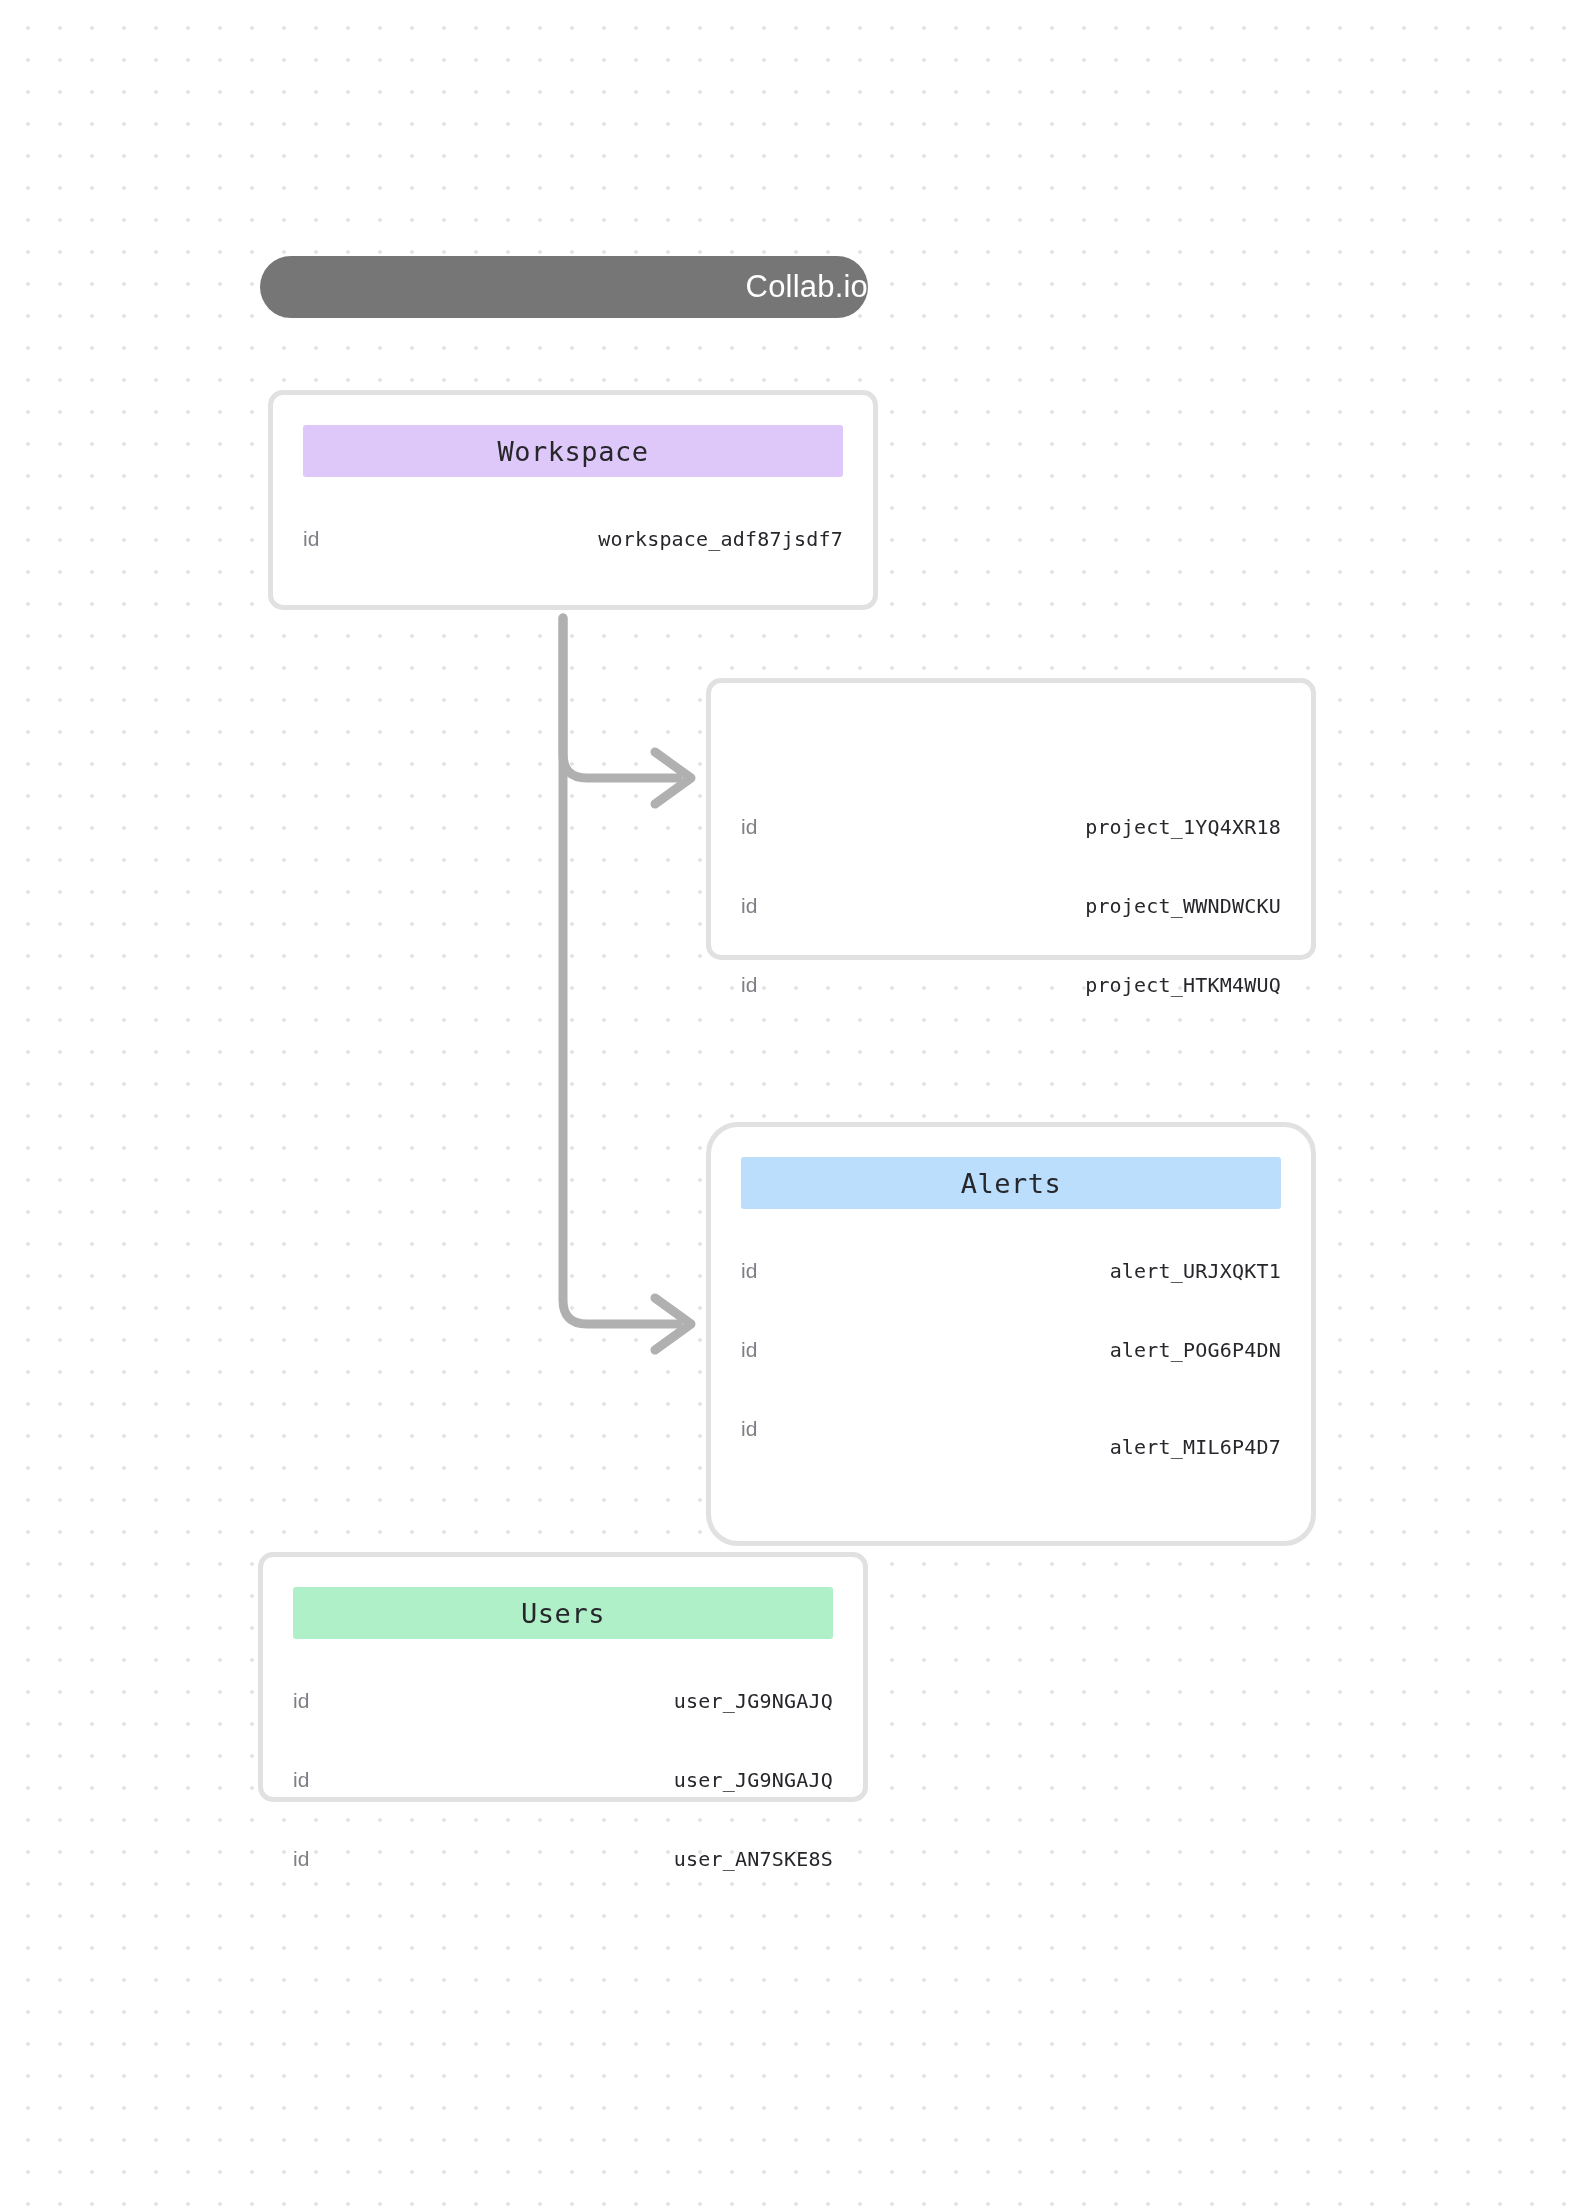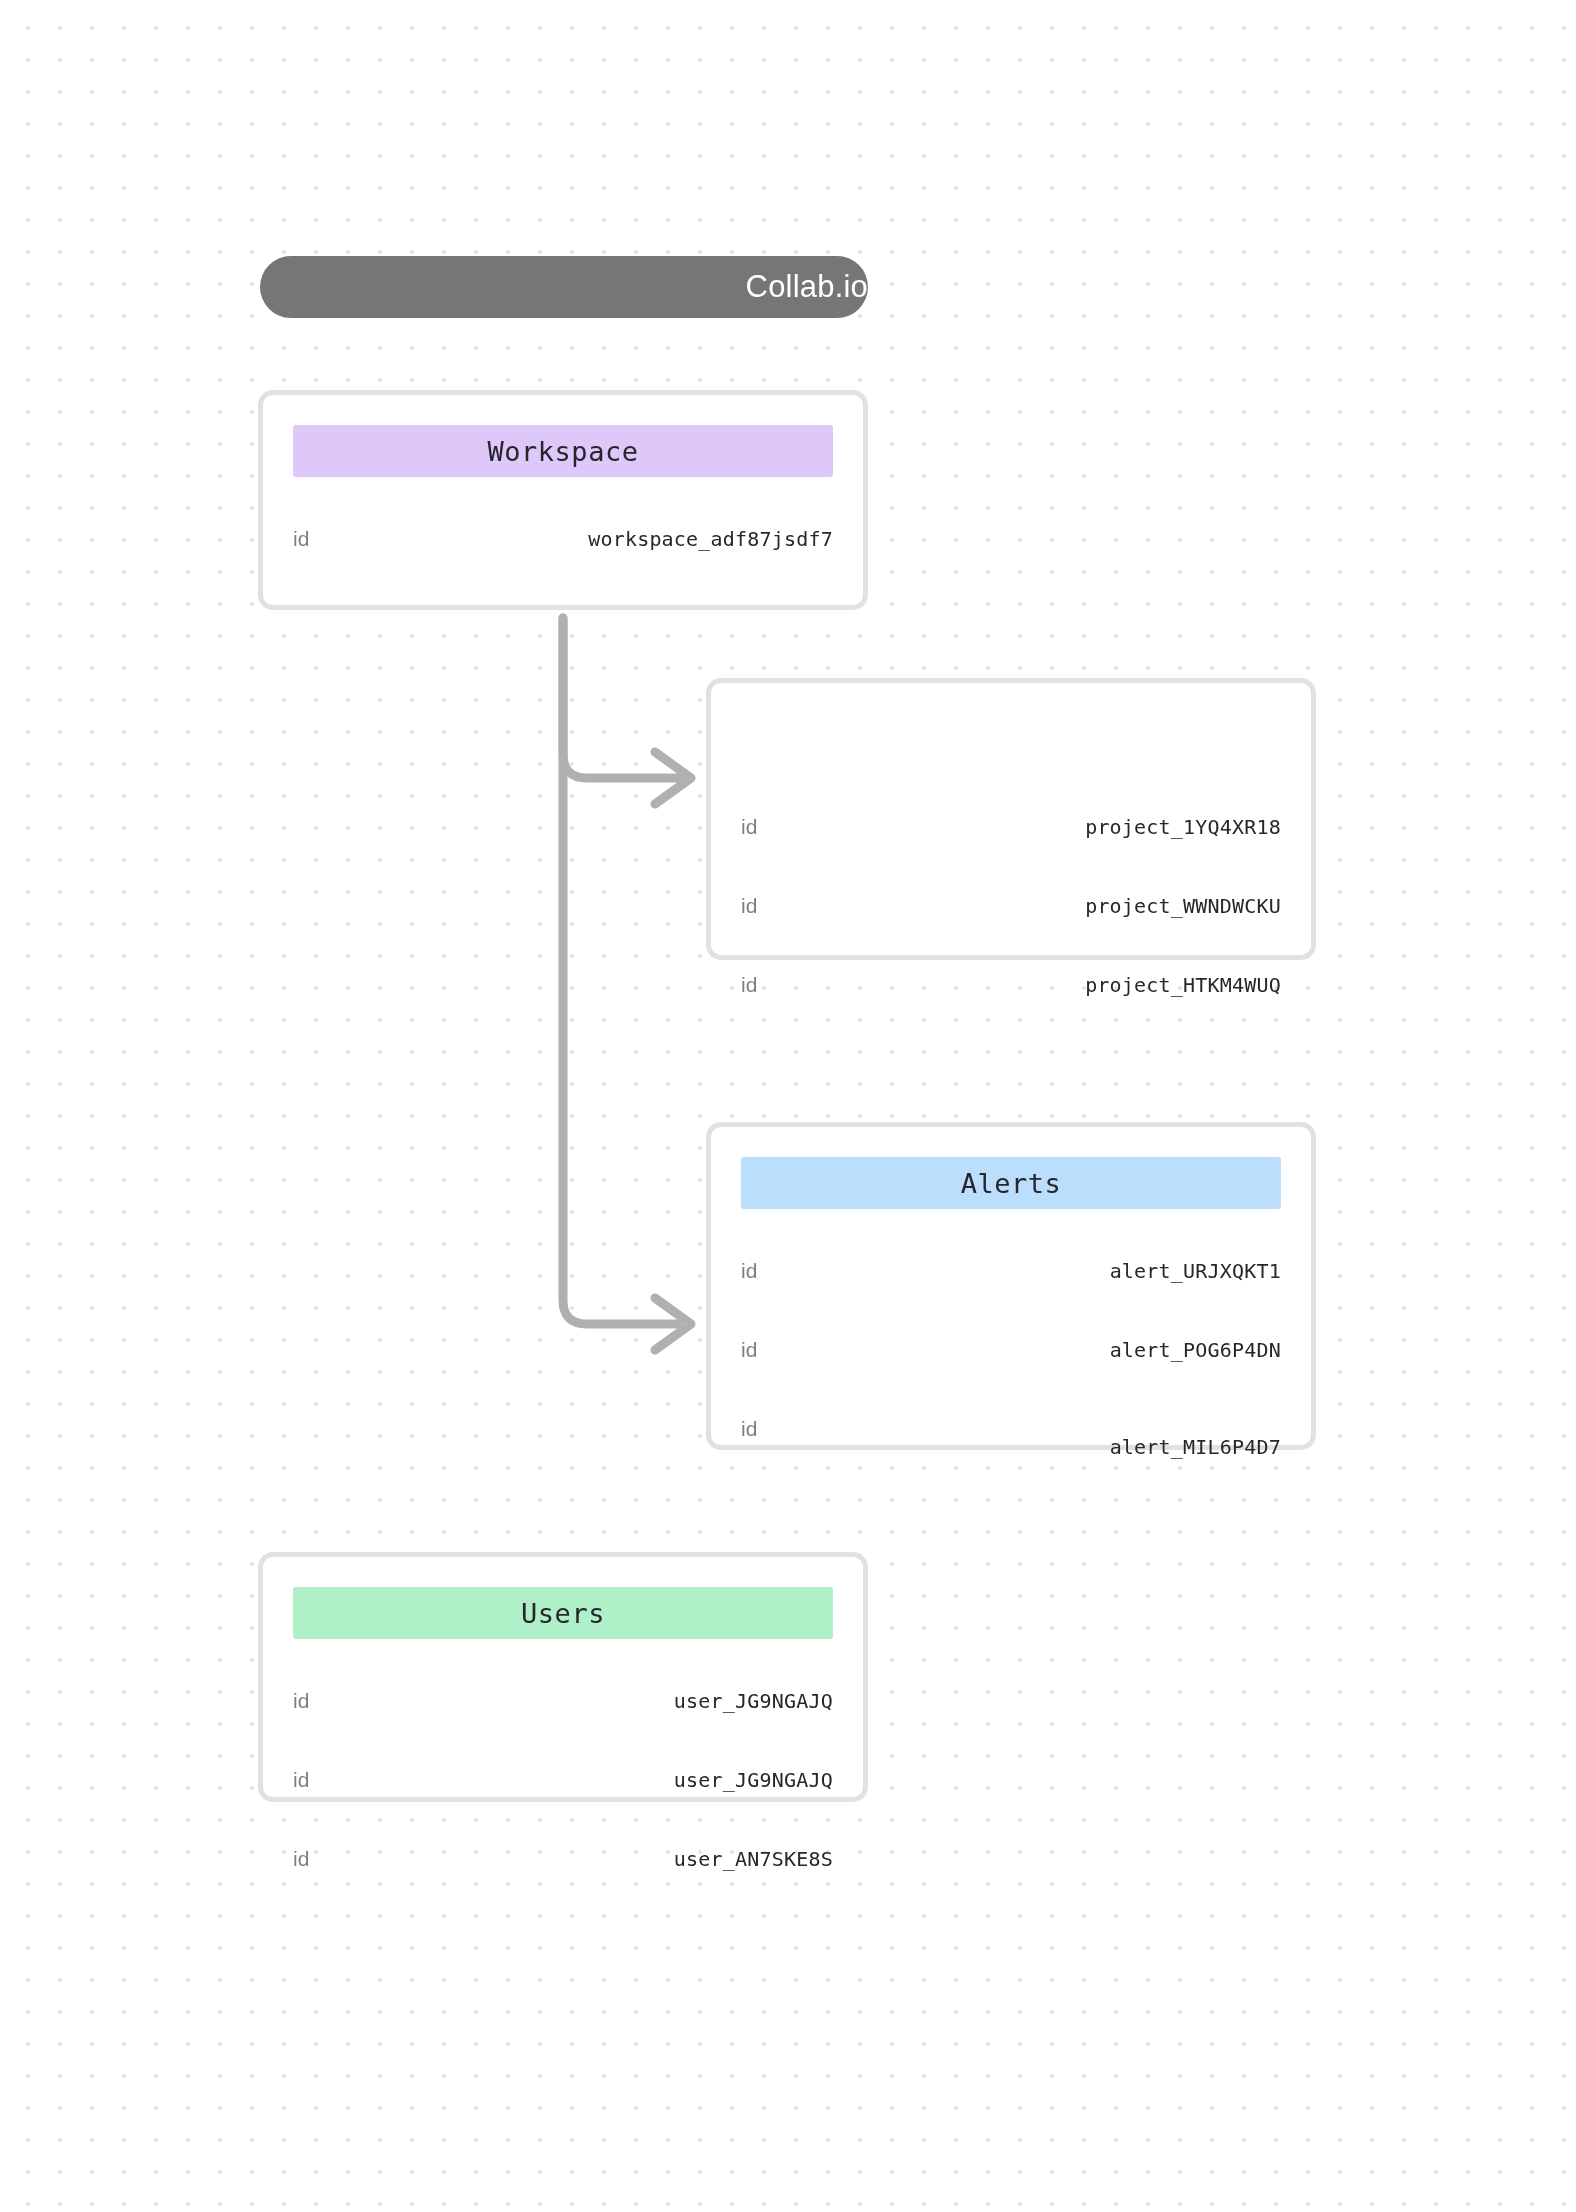--- a/index.html
+++ b/index.html
@@ -94,23 +94,23 @@
     color: #26262b;
     letter-spacing: 0.2px;
     text-align: right;
   }
   .row.shift-value .row-value {
     position: relative;
     top: 18px;
   }
 
   
-  #card-workspace { left: 258px;  top: 390px;  width: 610px; height: 220px; padding-left: 6px; }
+  #card-workspace { left: 268px;  top: 390px;  width: 610px; height: 220px; padding-left: 6px; }
   #card-projects  { left: 706px;  top: 678px;  width: 610px; height: 282px; }
-  #card-alerts    { left: 706px;  top: 1122px; width: 610px; height: 328px; }
+  #card-alerts    { left: 706px;  top: 1122px; width: 610px; height: 424px; border-radius: 32px; }
   #card-users     { left: 258px;  top: 1552px; width: 610px; height: 250px; }
 
   
   #connectors {
     position: absolute;
     left: 0;
     top: 0;
     width: 1576px;
     height: 2212px;
     pointer-events: none;

